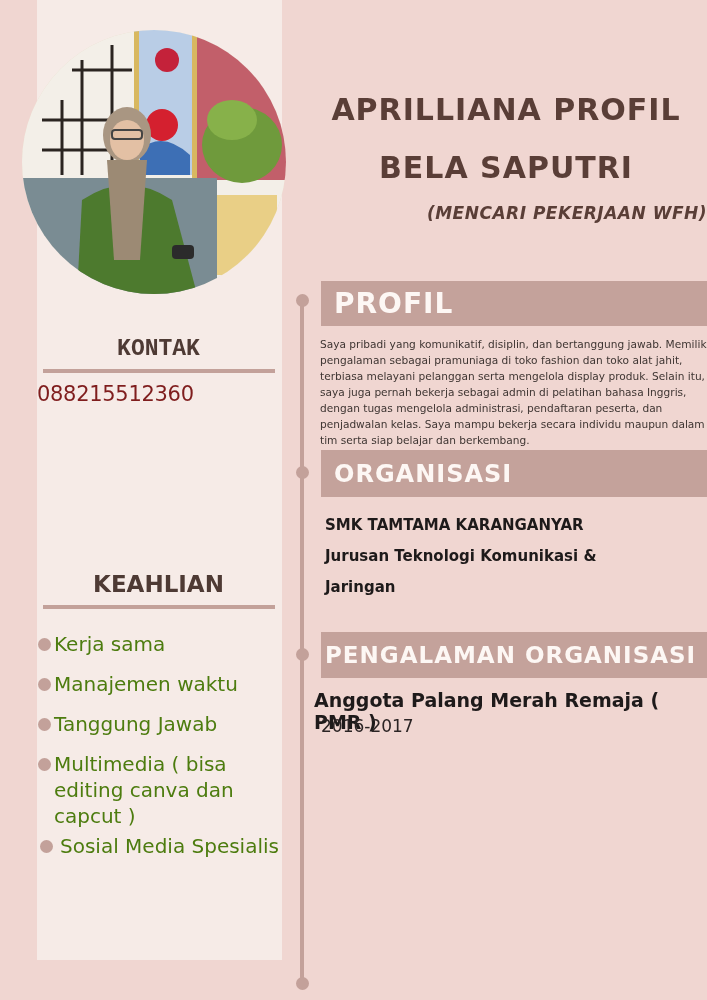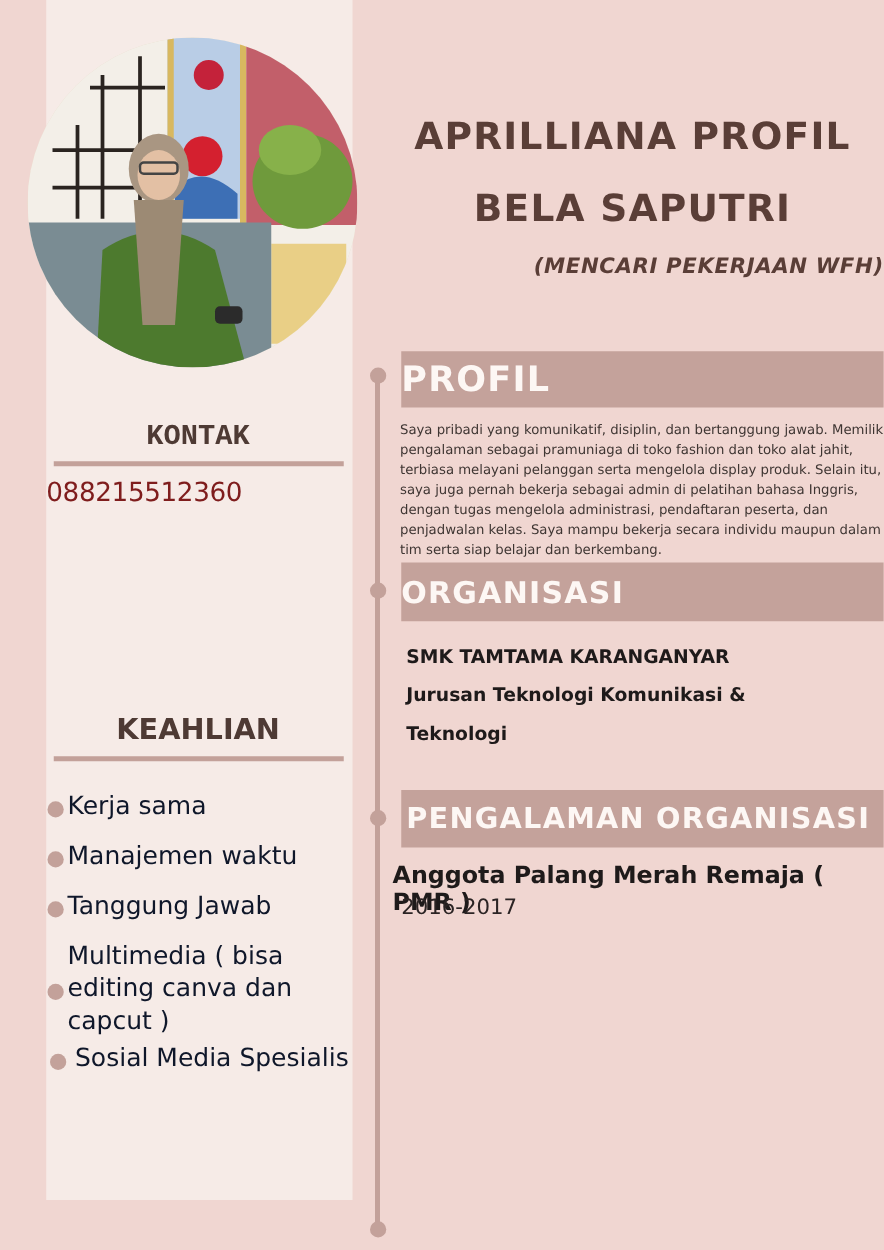--- a/index.html
+++ b/index.html
@@ -35,21 +35,21 @@
       position: absolute; left: 300px; top: 300px; width: 4px; height: 685px;
       background: #c3a19a;
     }
     .timeline-dot {
       position: absolute; width: 13px; height: 13px; border-radius: 50%;
       background: #c3a19a; left: 296px;
     }
     .section-bar {
       position: absolute; left: 321px; right: 0; background: #c4a29b;
       color: #fdf7f4; font-weight: bold; letter-spacing: 1px;
-      display: flex; align-items: center;
+      padding-left: 13px; display: flex; align-items: center;
     }
     .bar-profil { top: 281px; height: 45px; font-size: 28px; }
     .bar-pendidikan { top: 450px; height: 47px; font-size: 24px; }
     .bar-org { top: 632px; height: 46px; font-size: 23px; padding-left: 4px; }
     .profile-text {
       position: absolute; left: 308px; top: 336px; width: 396px;
       font-size: 10.6px; line-height: 16px; color: #3e3532; margin-left: 12px;
     }
     .edu {
       position: absolute; left: 325px; font-weight: bold; font-size: 15px; color: #1e1a1a;
@@ -72,22 +72,22 @@
     }
     .kontak-h { top: 336px; font-family: Liberation Mono, monospace; }
     .kontak-rule { top: 369px; }
     .phone {
       position: absolute; left: 37px; top: 382px; font-size: 21px; color: #7f1d1d;
       letter-spacing: -0.3px;
     }
     .keahlian-h { top: 571px; }
     .keahlian-rule { top: 605px; }
     .skill {
-      position: absolute; left: 38px; display: flex; align-items: center;
-      font-size: 20px; color: #0f172a; line-height: 26px;
+      position: absolute; left: 38px; display: flex; align-items: flex-start;
+      font-size: 20px; color: #4d7c0f; line-height: 26px;
     }
     .skill .bullet {
       width: 13px; height: 13px; border-radius: 50%; background: #c3a19a;
       margin-top: 7px; margin-right: 3px; flex-shrink: 0;
     }
     .skill .txt { width: 200px; }
   </style>
 </head>
 <body>
 
@@ -170,19 +170,19 @@
 <div class="section-bar bar-profil">
   <span>PROFIL</span>
 </div>
 <div class="profile-text">Saya pribadi yang komunikatif, disiplin, dan bertanggung jawab. Memiliki pengalaman sebagai pramuniaga di toko fashion dan toko alat jahit, terbiasa melayani pelanggan serta mengelola display produk. Selain itu, saya juga pernah bekerja sebagai admin di pelatihan bahasa Inggris, dengan tugas mengelola administrasi, pendaftaran peserta, dan penjadwalan kelas. Saya mampu bekerja secara individu maupun dalam tim serta siap belajar dan berkembang.</div>
 
 <div class="section-bar bar-pendidikan">
   <span>ORGANISASI</span>
 </div>
 <div class="edu school">SMK TAMTAMA KARANGANYAR</div>
 <div class="edu major1">Jurusan Teknologi Komunikasi &amp;</div>
-<div class="edu major2">Teknologi</div>
+<div class="edu major2">Jaringan</div>
 
 <div class="section-bar bar-org">
   <span>PENGALAMAN ORGANISASI</span>
 </div>
 <div class="org-role">Anggota Palang Merah Remaja ( PMR )</div>
 <div class="org-years">2016-2017</div>
 
 </body></html>

